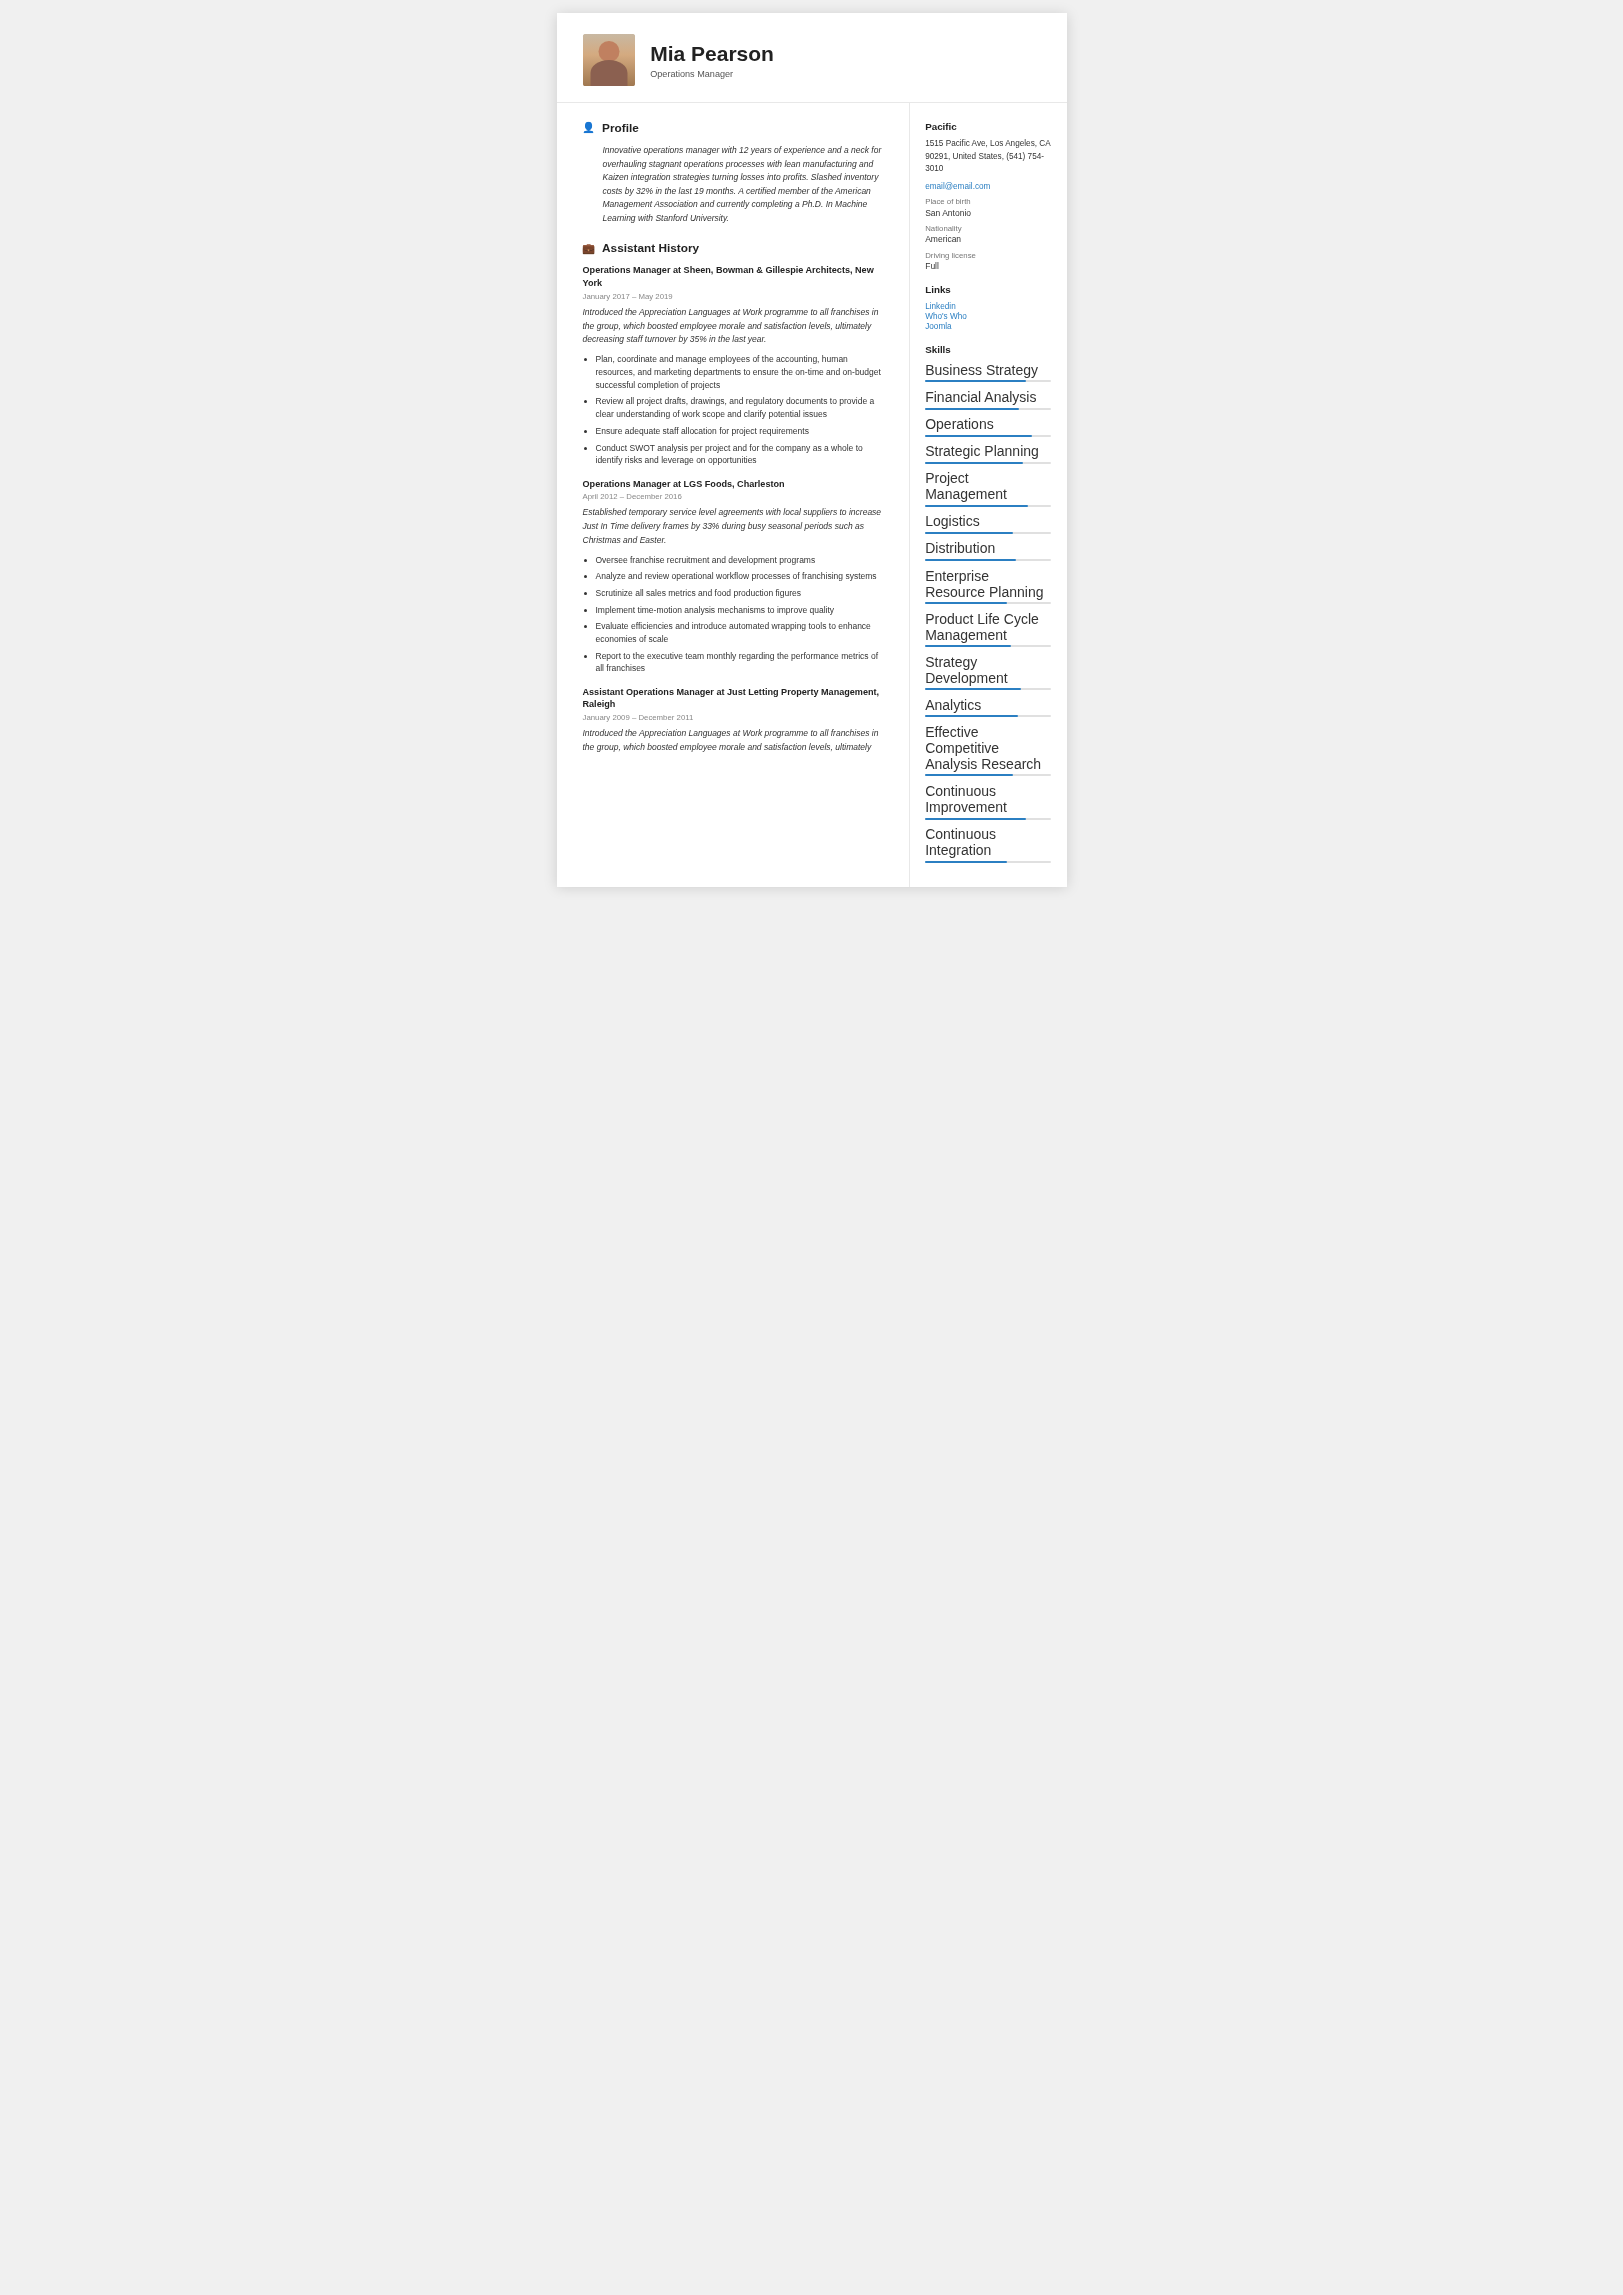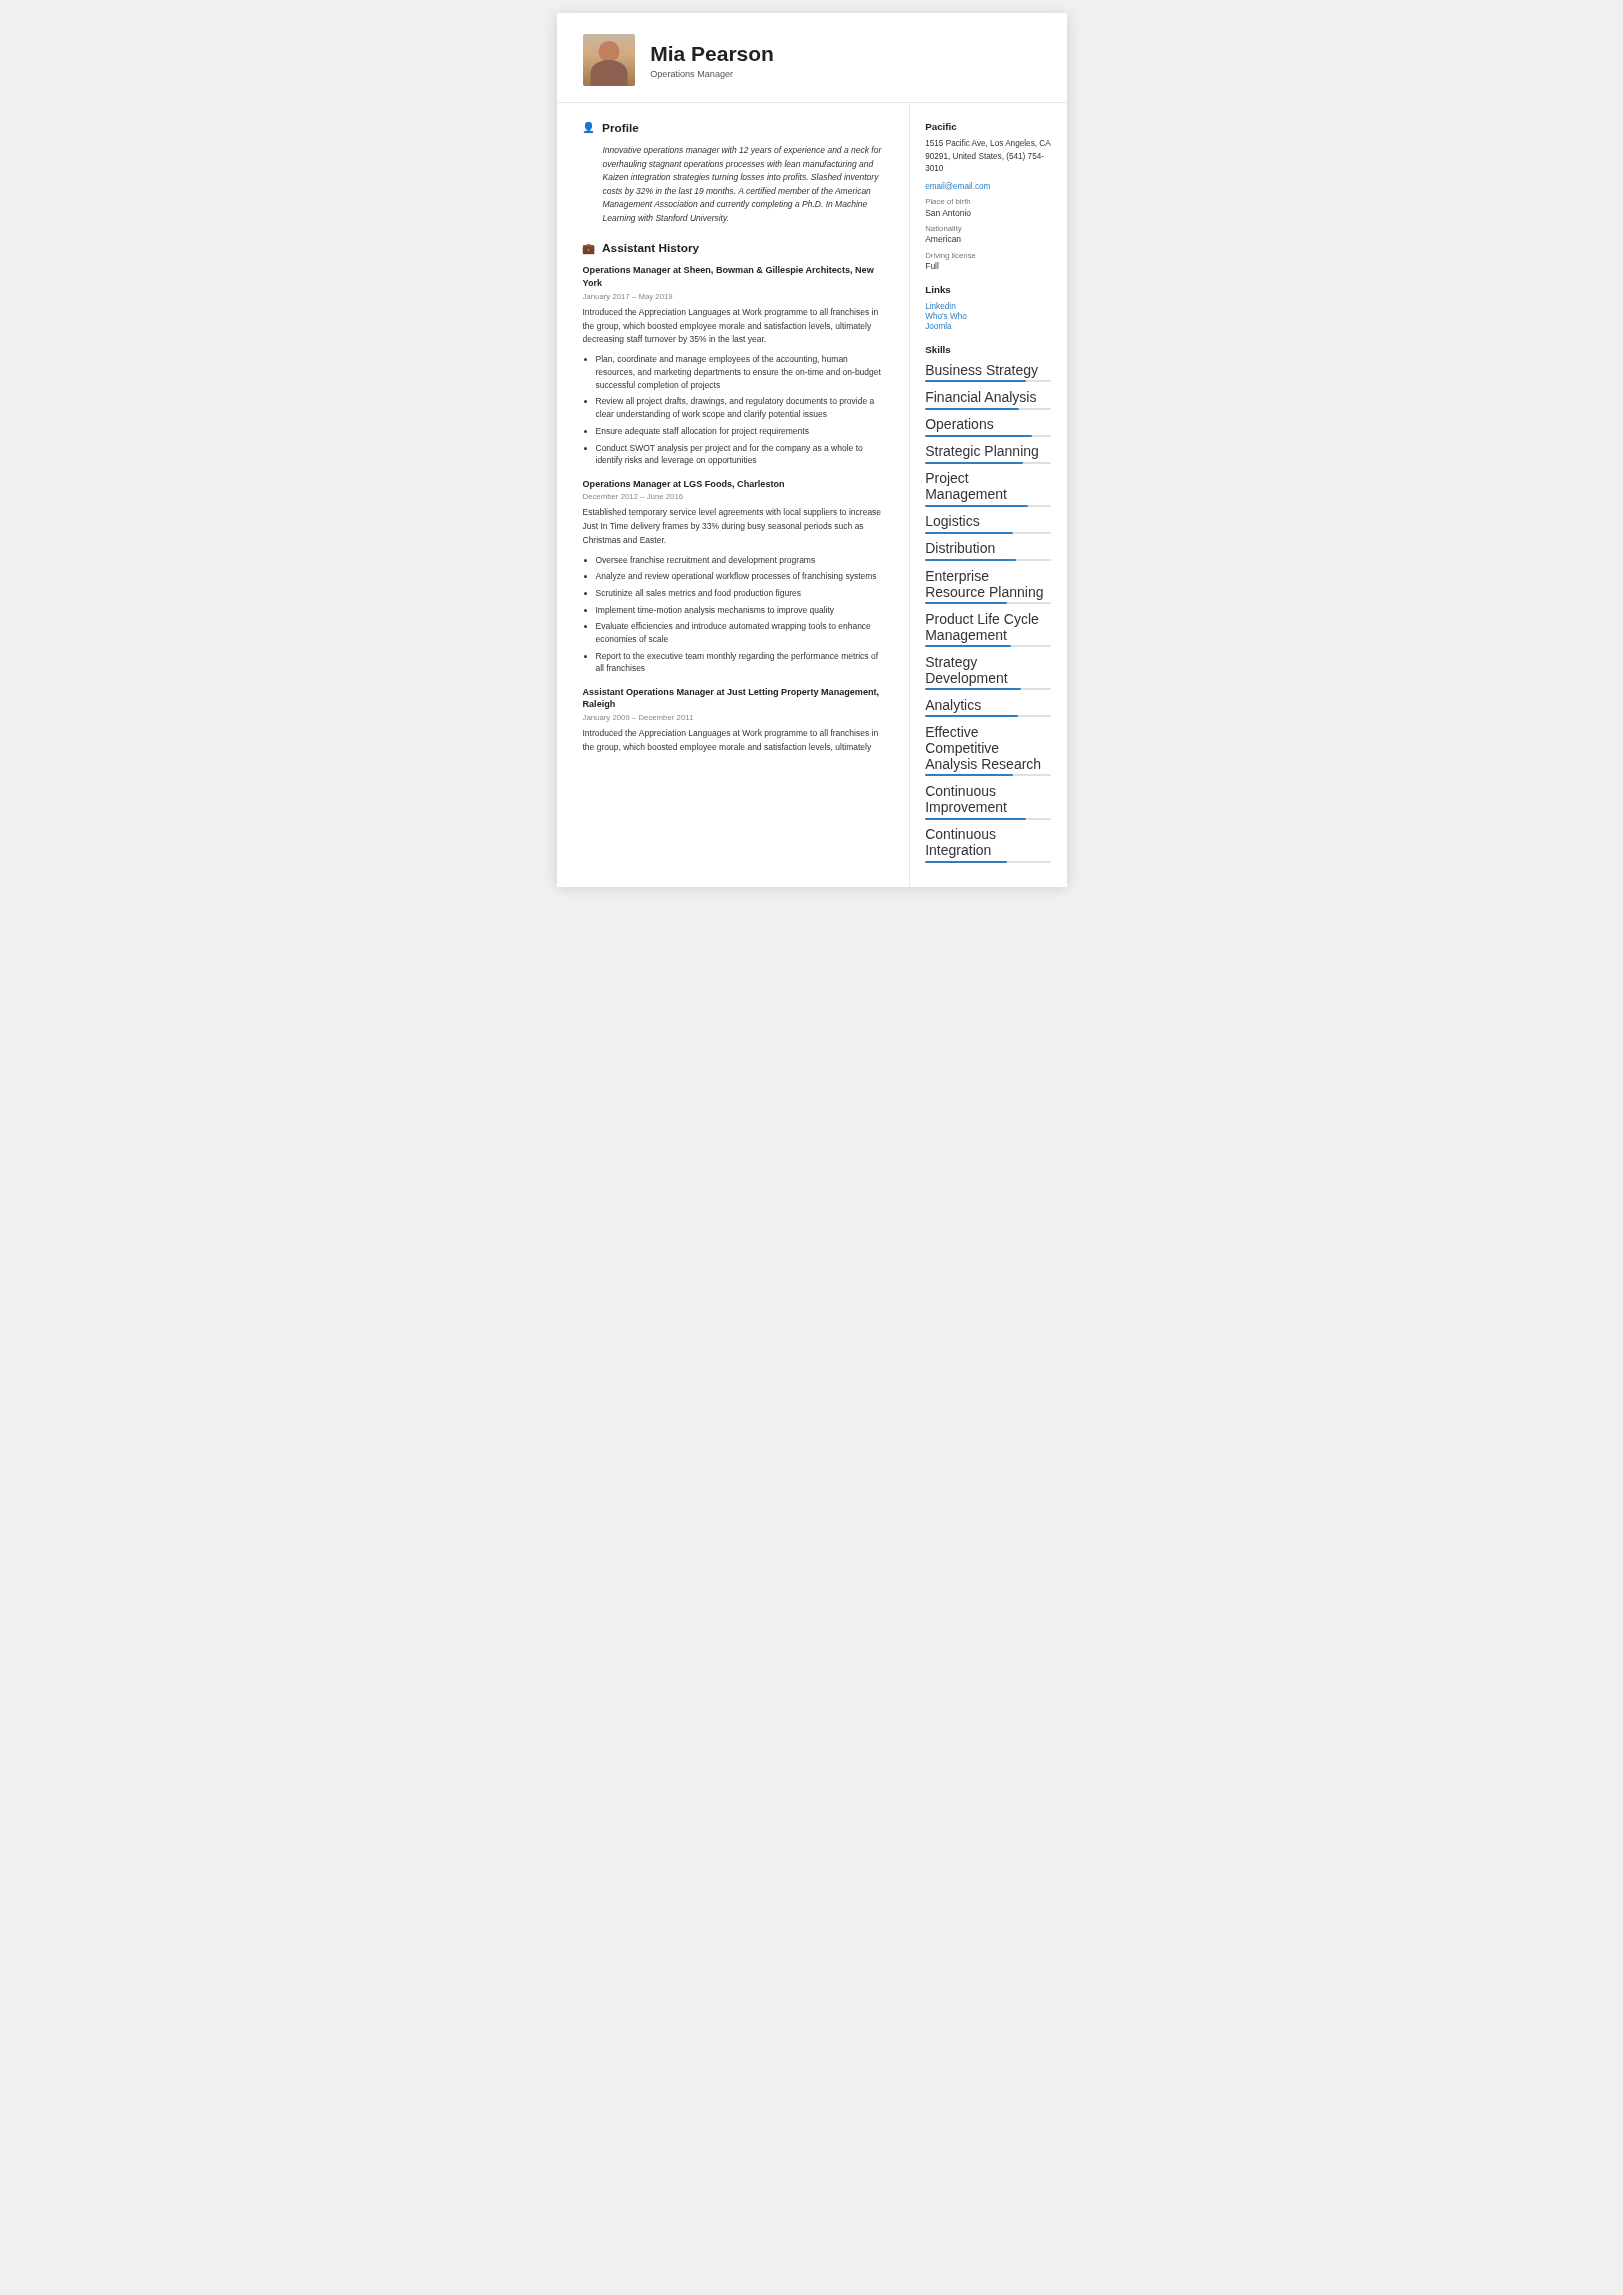--- a/index.html
+++ b/index.html
@@ -126,20 +126,21 @@
       line-height: 1.4;
     }
     .job-dates {
       font-size: 7.8px;
       color: #888;
       margin-bottom: 5.2px;
     }
     .job-description {
       font-size: 8.5px;
       color: #333;
+      font-style: italic;
       line-height: 1.6;
       margin-bottom: 6.5px;
     }
     .job-bullets {
       list-style: disc;
       padding-left: 13px;
       margin-bottom: 10.5px;
     }
     .job-bullets li {
       font-size: 8.5px;
@@ -242,21 +243,21 @@
         <ul class="job-bullets">
           <li>Plan, coordinate and manage employees of the accounting, human resources, and marketing departments to ensure the on-time and on-budget successful completion of projects</li>
           <li>Review all project drafts, drawings, and regulatory documents to provide a clear understanding of work scope and clarify potential issues</li>
           <li>Ensure adequate staff allocation for project requirements</li>
           <li>Conduct SWOT analysis per project and for the company as a whole to identify risks and leverage on opportunities</li>
         </ul>
       </div>
 
       <div class="job-entry">
         <div class="job-title-heading">Operations Manager at LGS Foods, Charleston</div>
-        <div class="job-dates">December 2012 – June 2016</div>
+        <div class="job-dates">April 2012 – December 2016</div>
         <p class="job-description">Established temporary service level agreements with local suppliers to increase Just In Time delivery frames by 33% during busy seasonal periods such as Christmas and Easter.</p>
         <ul class="job-bullets">
           <li>Oversee franchise recruitment and development programs</li>
           <li>Analyze and review operational workflow processes of franchising systems</li>
           <li>Scrutinize all sales metrics and food production figures</li>
           <li>Implement time-motion analysis mechanisms to improve quality</li>
           <li>Evaluate efficiencies and introduce automated wrapping tools to enhance economies of scale</li>
           <li>Report to the executive team monthly regarding the performance metrics of all franchises</li>
         </ul>
       </div>

